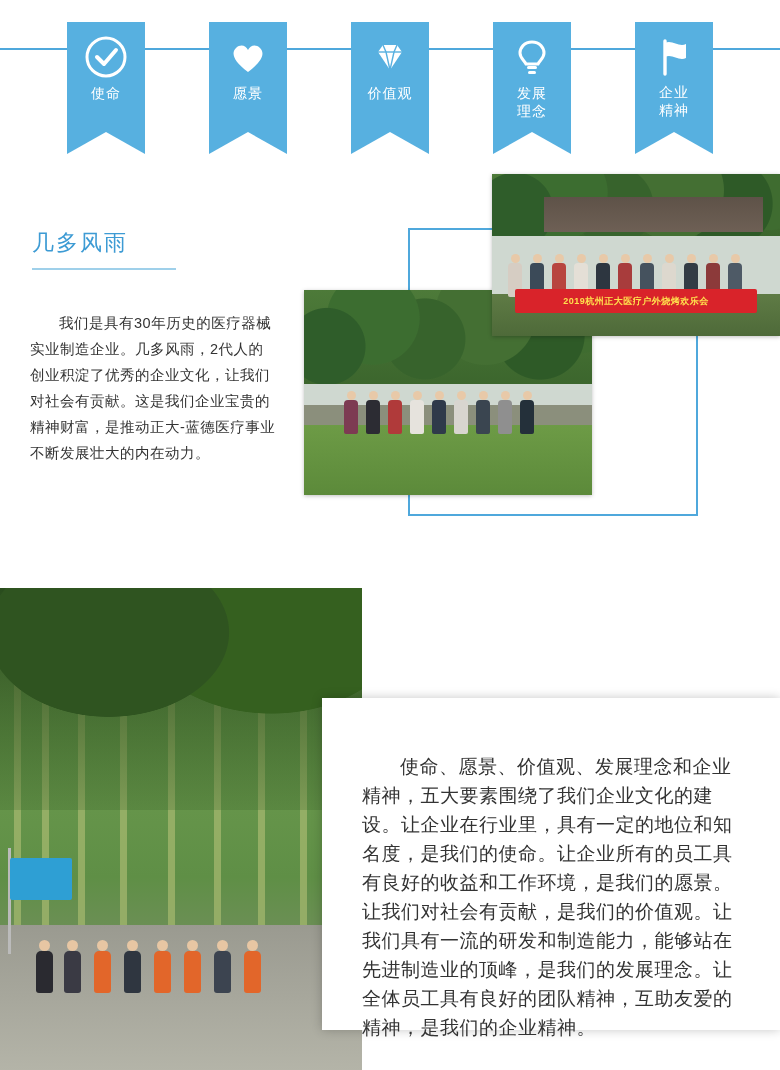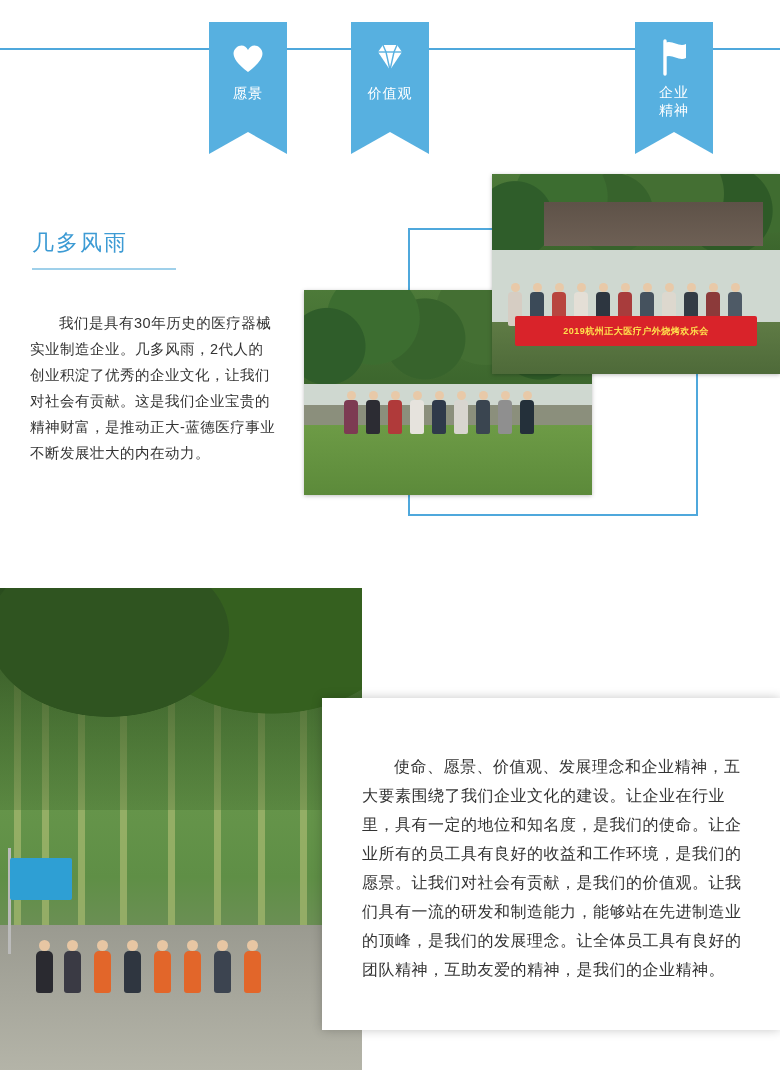--- a/index.html
+++ b/index.html
@@ -125,21 +125,21 @@
     top: 290px;
     width: 288px;
     height: 205px;
     box-shadow: 0 1px 4px rgba(0,0,0,0.25);
   }
   
   .photo-banner {
     left: 492px;
     top: 174px;
     width: 288px;
-    height: 200px;
+    height: 162px;
     box-shadow: 0 1px 4px rgba(0,0,0,0.25);
     text-align: right;
   }
 
   
   .photo-bamboo {
     left: 0px;
     top: 588px;
     width: 362px;
     height: 482px;
@@ -153,21 +153,21 @@
     width: 458px;
     height: 332px;
     background: #ffffff;
     box-shadow: 0 0 10px rgba(0,0,0,0.22);
   }
   .bottom-text {
     position: absolute;
     left: 362px;
     top: 752px;
     width: 386px;
-    font-size: 16px;
+    font-size: 19px;
     line-height: 29px;
     color: #333333;
     text-indent: 2em;
     letter-spacing: 0.5px;
   }
 
   
   .sky { position:absolute; left:0; top:0; right:0; height:34%; background:linear-gradient(#b9cfd8,#dce7ea); }
   .trees { position:absolute; left:0; top:0; right:0; height:46%;
     background:
@@ -215,20 +215,29 @@
   .marcher { position:absolute; bottom:16%; width:17px; }
   .marcher .mh { width:11px;height:11px;border-radius:50%;background:#e7c6a3;margin:0 auto; }
   .marcher .mb { width:17px;height:42px;border-radius:5px 5px 3px 3px; }
 </style>
 </head>
 <body>
 
 <div class="banner">
   <div class="banner-line"></div>
 
+  <div class="tag tag1">
+    <span class="ticon">
+      <svg viewBox="0 0 42 42" width="42" height="42">
+        <circle cx="21" cy="21" r="19" fill="none" stroke="#ffffff" stroke-width="3"></circle>
+        <polyline points="12,21 19,28 31,14" fill="none" stroke="#ffffff" stroke-width="4" stroke-linecap="round" stroke-linejoin="round"></polyline>
+      </svg>
+    </span>
+    <span class="tlabel">使命</span>
+  </div>
 
   <div class="tag tag3">
     <span class="ticon">
       <svg viewBox="0 0 42 42" width="42" height="42">
         <path d="M9 16 L14 9 H28 L33 16 L21 34 Z" fill="#ffffff"></path>
         <path d="M9 16 H33" fill="none" stroke="#57b0e0" stroke-width="1.4"></path>
         <path d="M14 9 L17 16 L21 34" fill="none" stroke="#57b0e0" stroke-width="1.4"></path>
         <path d="M28 9 L25 16 L21 34" fill="none" stroke="#57b0e0" stroke-width="1.4"></path>
       </svg>
     </span>
@@ -237,20 +246,31 @@
 
   <div class="tag tag2">
     <span class="ticon">
       <svg viewBox="0 0 42 42" width="42" height="42">
         <path d="M21 36 C6 25 4 17 9 12 C13.5 7.6 19 9.5 21 14 C23 9.5 28.5 7.6 33 12 C38 17 36 25 21 36 Z" fill="#ffffff"></path>
       </svg>
     </span>
     <span class="tlabel">愿景</span>
   </div>
 
+  <div class="tag tag4 two-line">
+    <span class="ticon">
+      <svg viewBox="0 0 42 42" width="42" height="42">
+        <path d="M21 6 C13 6 9 12 9 17 C9 22 13 24 15 28 H27 C29 24 33 22 33 17 C33 12 29 6 21 6 Z" fill="none" stroke="#ffffff" stroke-width="3"></path>
+        <rect x="16" y="30" width="10" height="3" rx="1.5" fill="#ffffff"></rect>
+        <rect x="17" y="35" width="8" height="3" rx="1.5" fill="#ffffff"></rect>
+      </svg>
+    </span>
+    <span class="tlabel">发展</span><br>
+    <span class="tlabel">理念</span>
+  </div>
 
   <div class="tag tag5 two-line">
     <span class="ticon">
       <svg viewBox="0 0 42 42" width="42" height="42">
         <path d="M12 5 V38" fill="none" stroke="#ffffff" stroke-width="3.4" stroke-linecap="round"></path>
         <path d="M12 7 C19 3 26 12 33 8 V22 C26 26 19 17 12 21 Z" fill="#ffffff"></path>
       </svg>
     </span>
     <span class="tlabel">企业</span><br>
     <span class="tlabel">精神</span>

